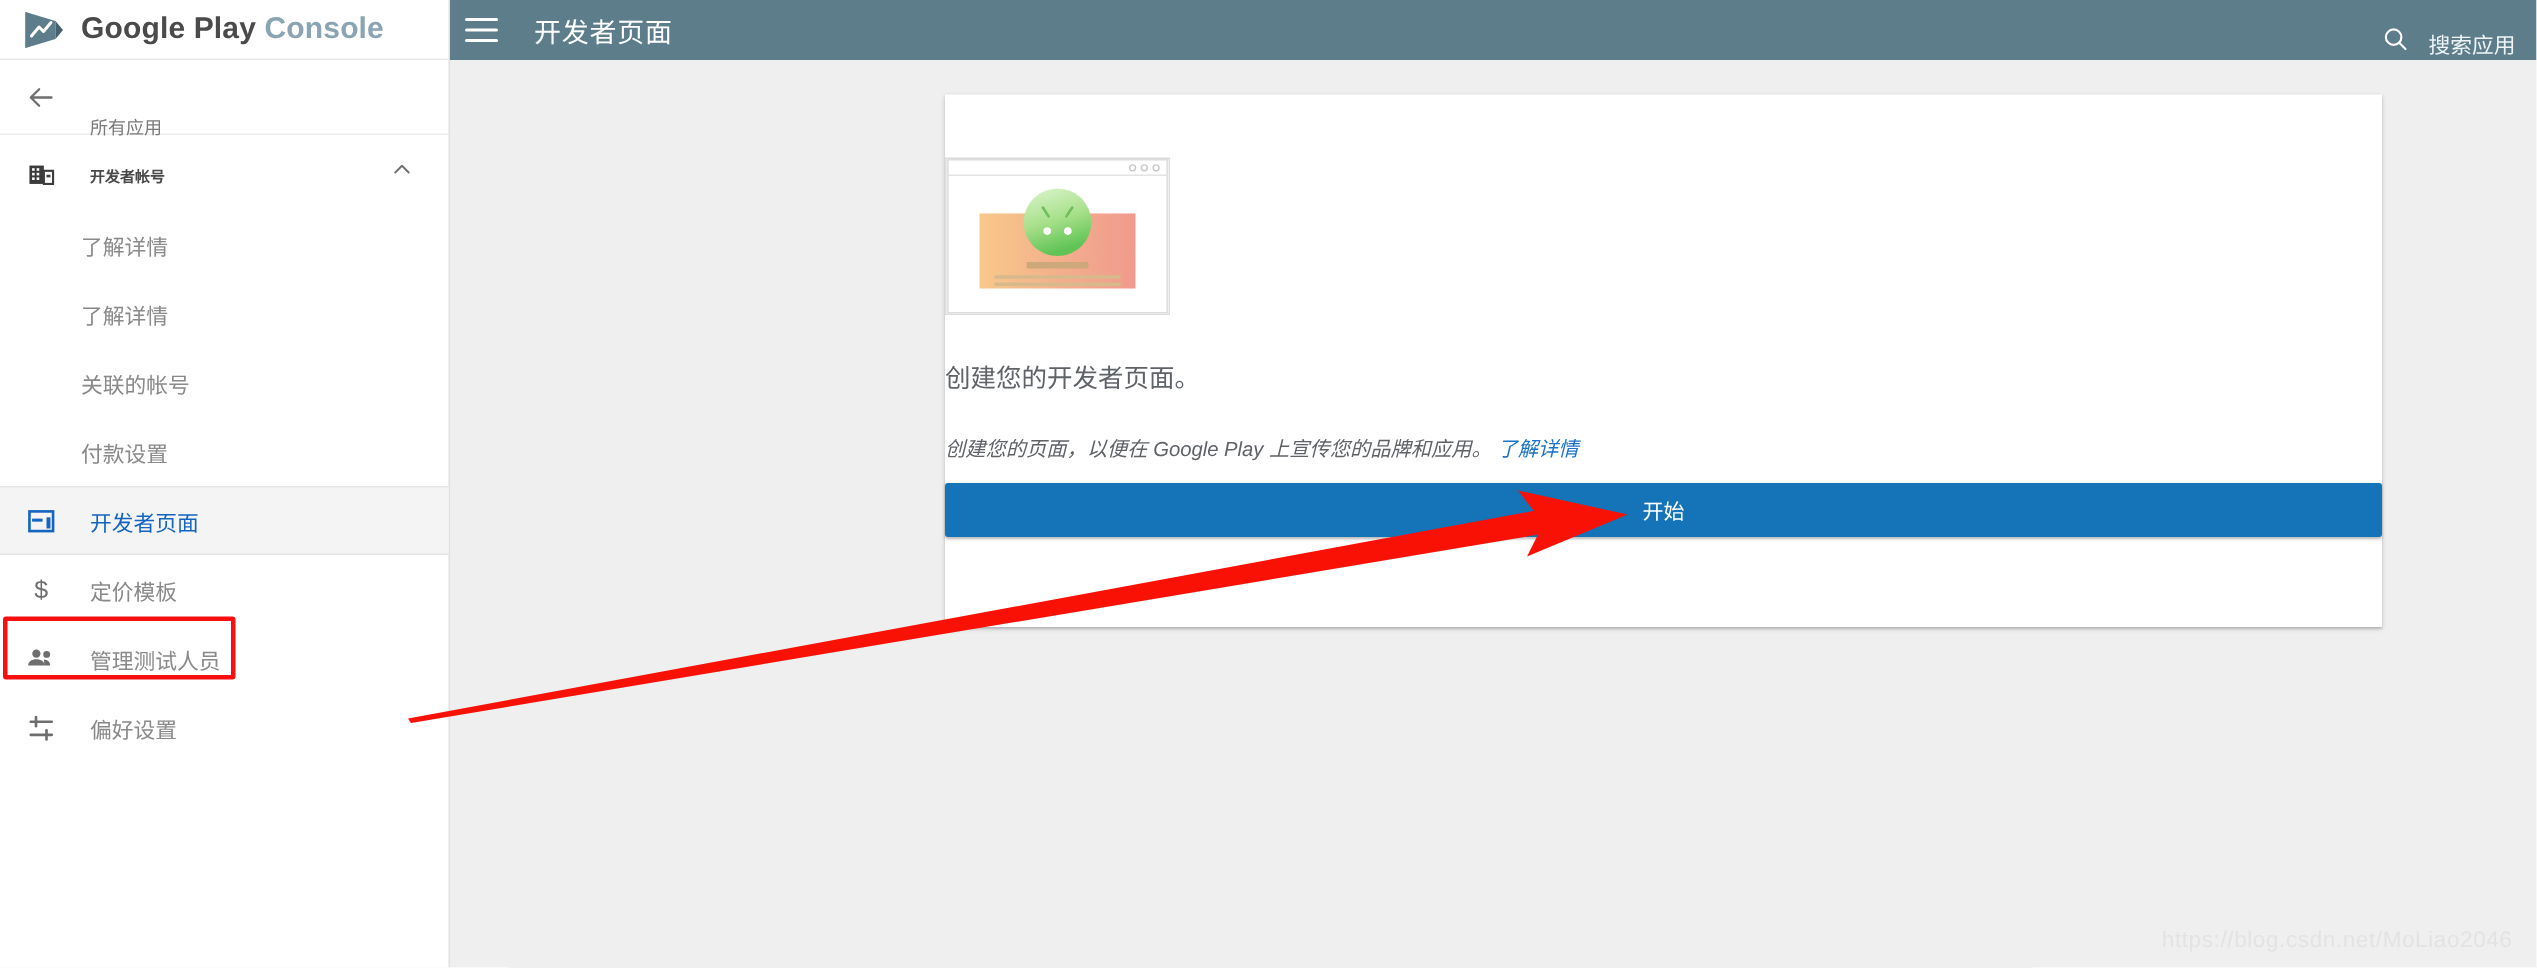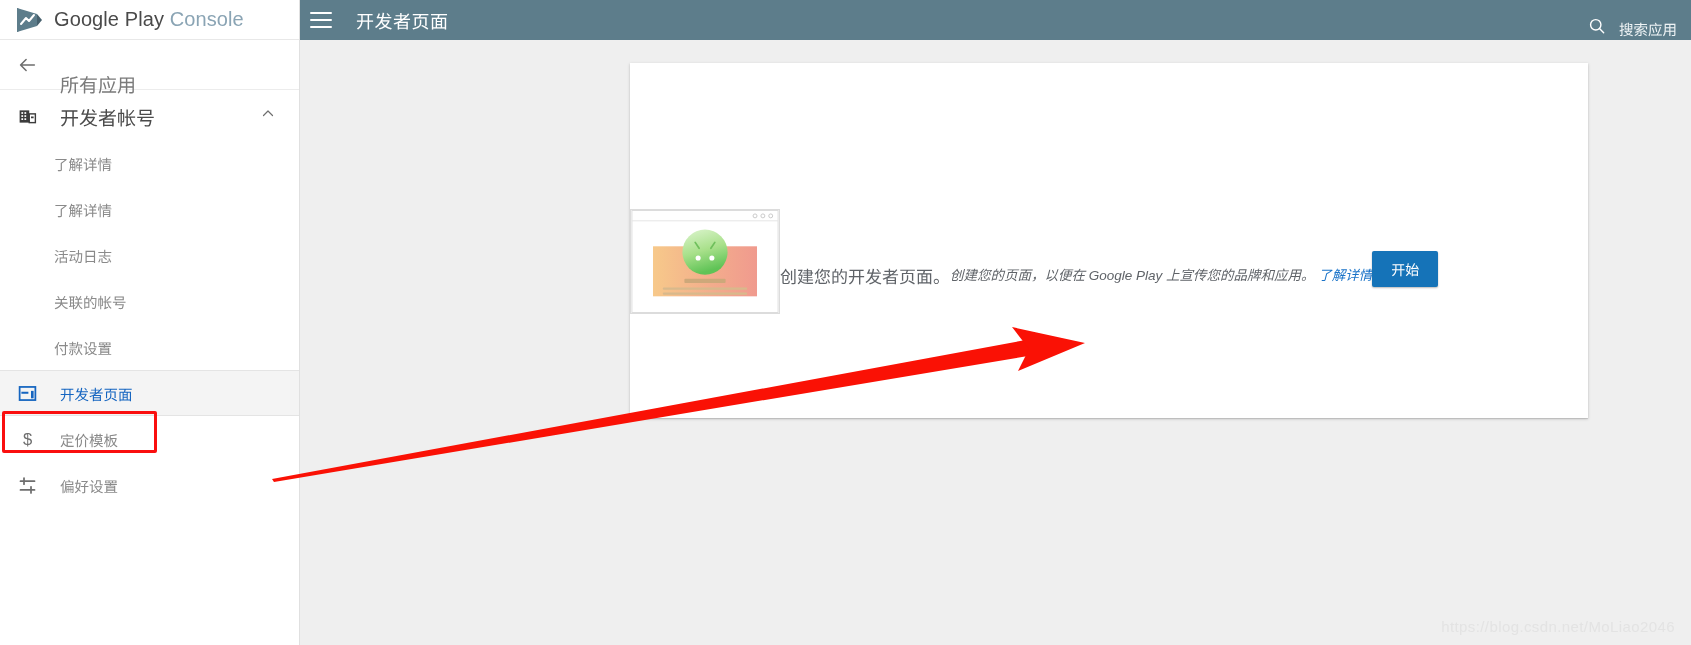--- a/index.html
+++ b/index.html
@@ -21,42 +21,42 @@
     z-index: 5;
   }
   .brand {
     height: 40px;
     display: flex; align-items: center;
     padding-left: 12px;
     border-bottom: 1px solid #e8e8e8;
   }
   .brand-logo { width: 34px; height: 30px; flex: 0 0 34px; margin-right: 8px; }
   .brand-text {
-    font-size: 20px; letter-spacing: .1px; white-space: nowrap;
+    font-size: 20px; letter-spacing: .1px; white-space: nowrap; font-weight: bold;
   }
   .brand-text .g1 { color: #4a4a4a; }
   .brand-text .g2 { color: #8aa4b4; }
 
   .allapps {
     height: 50px; display: flex; align-items: center;
     padding-left: 14px; border-bottom: 1px solid #ececec;
     cursor: pointer;
   }
   .allapps .ic { width: 26px; height: 26px; flex:0 0 26px; margin-right: 20px;
                  display:flex; align-items:center; justify-content:center; }
-  .allapps .lbl { font-size: 19px; color: #7a7a7a; margin-top: 37px; }
+  .allapps .lbl { font-size: 12px; color: #7a7a7a; margin-top: 37px; }
 
   .nav { padding-top: 2px; }
   .nav-group-head {
     height: 48px; display: flex; align-items: center;
     padding-left: 14px; cursor: pointer; position: relative;
   }
   .nav-group-head .ic { width: 26px; height: 26px; flex:0 0 26px; margin-right: 20px;
                         display:flex; align-items:center; justify-content:center; }
-  .nav-group-head .lbl { font-size: 19px; color: #4a4a4a; }
+  .nav-group-head .lbl { font-size: 10px; color: #4a4a4a; font-weight: bold; }
   .chev { position: absolute; right: 22px; top: 50%; transform: translateY(-50%); }
 
   .nav-sub {
     height: 46px; display: flex; align-items: center;
     padding-left: 54px; cursor: pointer;
   }
   .nav-sub .lbl { font-size: 14.5px; color: #8a8a8a; }
 
   .nav-item {
     height: 46px; display: flex; align-items: center;
@@ -103,22 +103,22 @@
   }
   .card {
     position: absolute;
     left: 330px; top: 23px;
     width: 958px; height: 355px;
     background: #ffffff;
     box-shadow: 0 1px 3px rgba(0,0,0,.18), 0 1px 1px rgba(0,0,0,.10);
   }
   .card-inner {
     width: 100%; height: 100%;
-    display: flex; flex-direction: row;
-    align-items: center; justify-content: flex-start;
+    display: flex; flex-direction: column;
+    justify-content: flex-start;
     padding-top: 42px;
   }
 
   
   .illus { width: 150px; height: 105px; border: 1px solid #dcdcdc; background:#fff; }
 
   .headline { margin-top: 28px; font-size: 17px; color: #5f6368; }
   .subline  { margin-top: 25px; font-size: 13.5px; color: #5f6368; font-style: italic; }
   .subline a { color: #1a73c8; text-decoration: none; cursor: pointer; }
 
@@ -205,23 +205,20 @@
         </span>
       </div>
 
       <div class="nav-sub">
         <span class="lbl">了解详情</span>
       </div>
       <div class="nav-sub">
         <span class="lbl">了解详情</span>
       </div>
       <div class="nav-sub">
-        <span class="lbl">活动日志</span>
-      </div>
-      <div class="nav-sub">
         <span class="lbl">关联的帐号</span>
       </div>
       <div class="nav-sub">
         <span class="lbl">付款设置</span>
       </div>
 
       <div class="nav-item selected">
         <span class="ic">
           <svg viewBox="0 0 24 24" width="21" height="21">
             <rect x="3" y="4.5" width="18" height="15" fill="none" stroke="#1565c0" stroke-width="2"></rect>
@@ -234,20 +231,31 @@
 
       <div class="nav-item">
         <span class="ic">
           <svg viewBox="0 0 24 24" width="21" height="21">
             <text x="12" y="18" font-size="19" text-anchor="middle" fill="#6e6e6e" font-family="Liberation Sans, sans-serif">$</text>
           </svg>
         </span>
         <span class="lbl">定价模板</span>
       </div>
 
+      <div class="nav-item">
+        <span class="ic">
+          <svg viewBox="0 0 24 24" width="22" height="22">
+            <circle cx="9" cy="8.5" r="3" fill="#6e6e6e"></circle>
+            <circle cx="16.5" cy="9" r="2.5" fill="#6e6e6e"></circle>
+            <path d="M3 17c0-3 3-4.5 6-4.5s6 1.5 6 4.5z" fill="#6e6e6e"></path>
+            <path d="M14.5 12.8c2.6.2 4.5 1.6 4.5 4.2h-4.2z" fill="#6e6e6e"></path>
+          </svg>
+        </span>
+        <span class="lbl">管理测试人员</span>
+      </div>
 
       <div class="nav-item">
         <span class="ic">
           <svg viewBox="0 0 24 24" width="21" height="21">
             <g stroke="#6e6e6e" stroke-width="2" stroke-linecap="round">
               <line x1="4" y1="7" x2="20" y2="7"></line>
               <line x1="4" y1="17" x2="20" y2="17"></line>
               <line x1="8" y1="3.5" x2="8" y2="10.5"></line>
               <line x1="16" y1="13.5" x2="16" y2="20.5"></line>
             </g>

